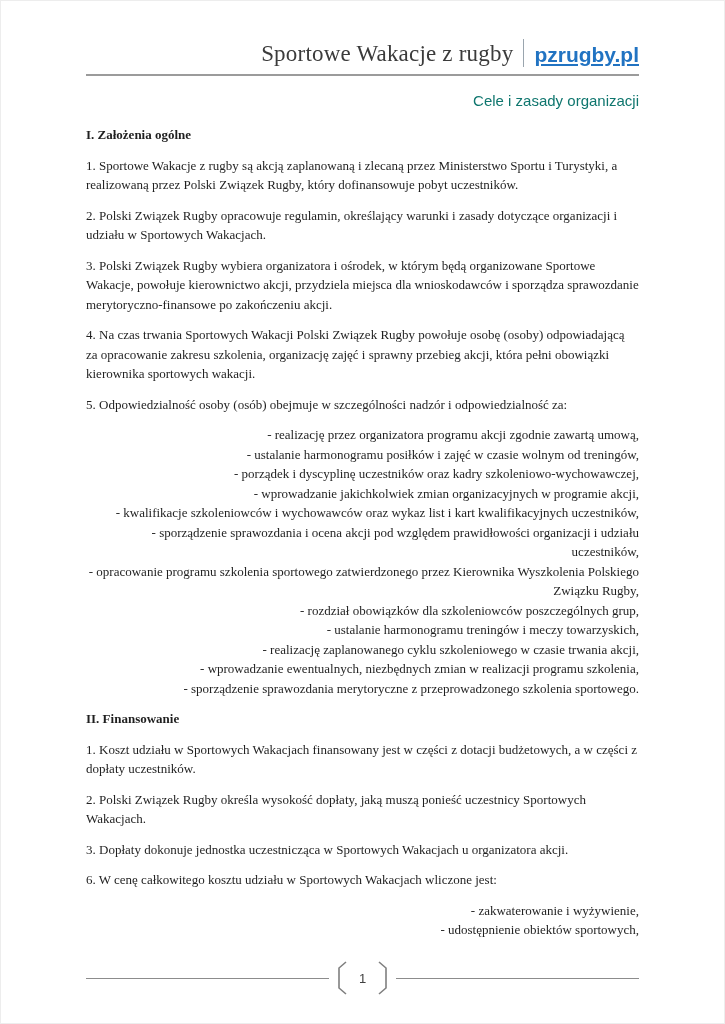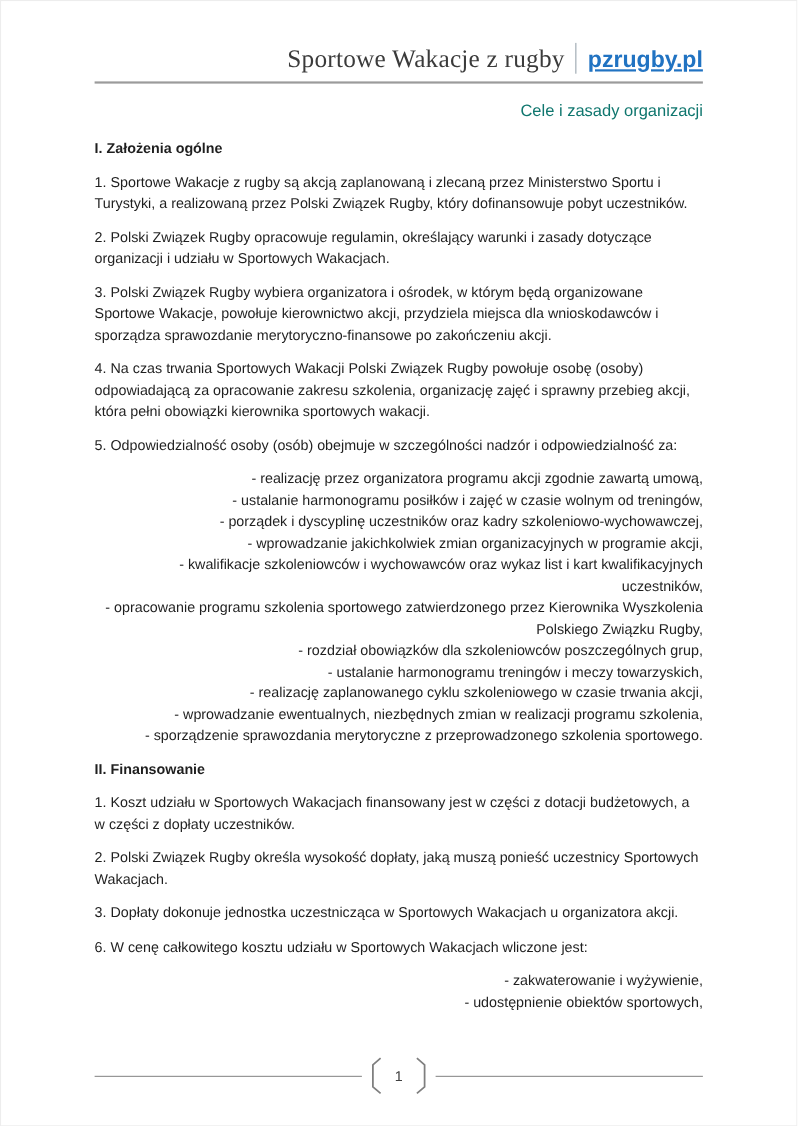--- a/index.html
+++ b/index.html
@@ -52,20 +52,21 @@
     margin-top: 16px;
     text-align: right;
     font-size: 15px;
     color: #0f766e;
   }
   
   .content {
     margin-top: 16px;
     font-size: 13px;
     line-height: 1.5;
+    font-family: Liberation Serif, serif;
   }
   .para {
     margin: 0 0 11px 0;
   }
   .heading {
     font-weight: bold;
   }
   .list .list-line {
     margin: 0;
     text-align: right;
@@ -120,20 +121,21 @@
       <div class="para">2. Polski Związek Rugby opracowuje regulamin, określający warunki i zasady dotyczące organizacji i udziału w Sportowych Wakacjach.</div>
       <div class="para">3. Polski Związek Rugby wybiera organizatora i ośrodek, w którym będą organizowane Sportowe Wakacje, powołuje kierownictwo akcji, przydziela miejsca dla wnioskodawców i sporządza sprawozdanie merytoryczno-finansowe po zakończeniu akcji.</div>
       <div class="para">4. Na czas trwania Sportowych Wakacji Polski Związek Rugby powołuje osobę (osoby) odpowiadającą za opracowanie zakresu szkolenia,  organizację zajęć i sprawny przebieg akcji, która pełni obowiązki kierownika sportowych wakacji.</div>
       <div class="para">5. Odpowiedzialność osoby (osób) obejmuje w szczególności nadzór i odpowiedzialność za:</div>
       <div class="para list">
         <div class="list-line">- realizację przez organizatora programu akcji zgodnie zawartą umową,</div>
         <div class="list-line">- ustalanie harmonogramu posiłków i zajęć w czasie wolnym od treningów,</div>
         <div class="list-line">- porządek i dyscyplinę uczestników oraz kadry szkoleniowo-wychowawczej,</div>
         <div class="list-line">- wprowadzanie jakichkolwiek zmian organizacyjnych w programie akcji,</div>
         <div class="list-line">- kwalifikacje szkoleniowców i wychowawców oraz wykaz list i kart kwalifikacyjnych uczestników,</div>
+        <div class="list-line">- sporządzenie sprawozdania i ocena akcji pod względem prawidłowości organizacji i udziału uczestników,</div>
         <div class="list-line">- opracowanie programu szkolenia sportowego zatwierdzonego przez Kierownika Wyszkolenia Polskiego Związku Rugby,</div>
         <div class="list-line">- rozdział obowiązków dla szkoleniowców poszczególnych grup,</div>
         <div class="list-line">- ustalanie harmonogramu treningów i meczy towarzyskich,</div>
         <div class="list-line">- realizację zaplanowanego cyklu szkoleniowego w czasie trwania akcji,</div>
         <div class="list-line">- wprowadzanie ewentualnych, niezbędnych zmian w realizacji programu szkolenia,</div>
         <div class="list-line">- sporządzenie sprawozdania merytoryczne z przeprowadzonego szkolenia sportowego.</div>
       </div>
       <div class="para heading">II. Finansowanie</div>
       <div class="para">1. Koszt udziału w Sportowych Wakacjach finansowany jest w części z dotacji budżetowych, a w części z dopłaty uczestników.</div>
       <div class="para">2. Polski Związek Rugby określa wysokość dopłaty, jaką muszą ponieść uczestnicy Sportowych Wakacjach.</div>

